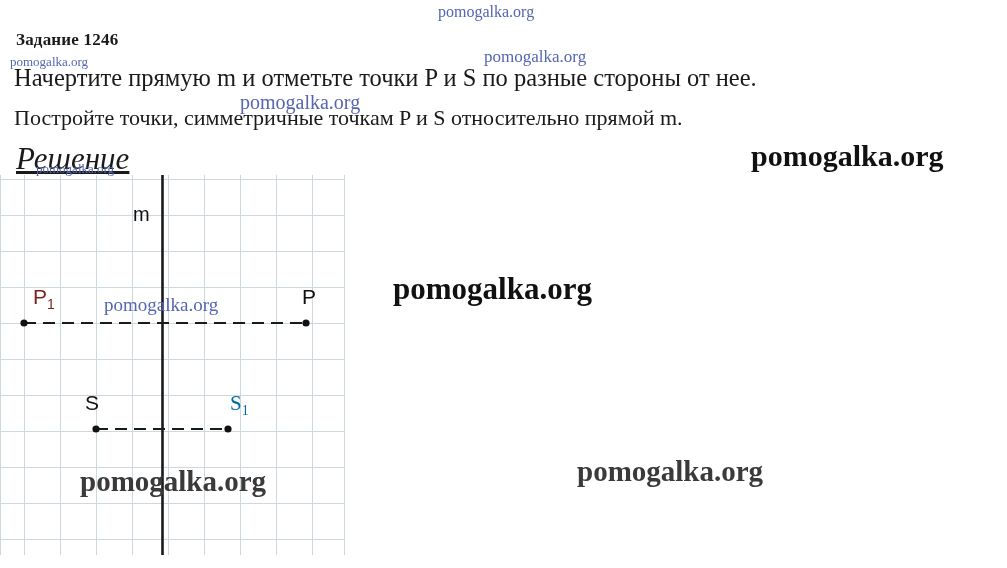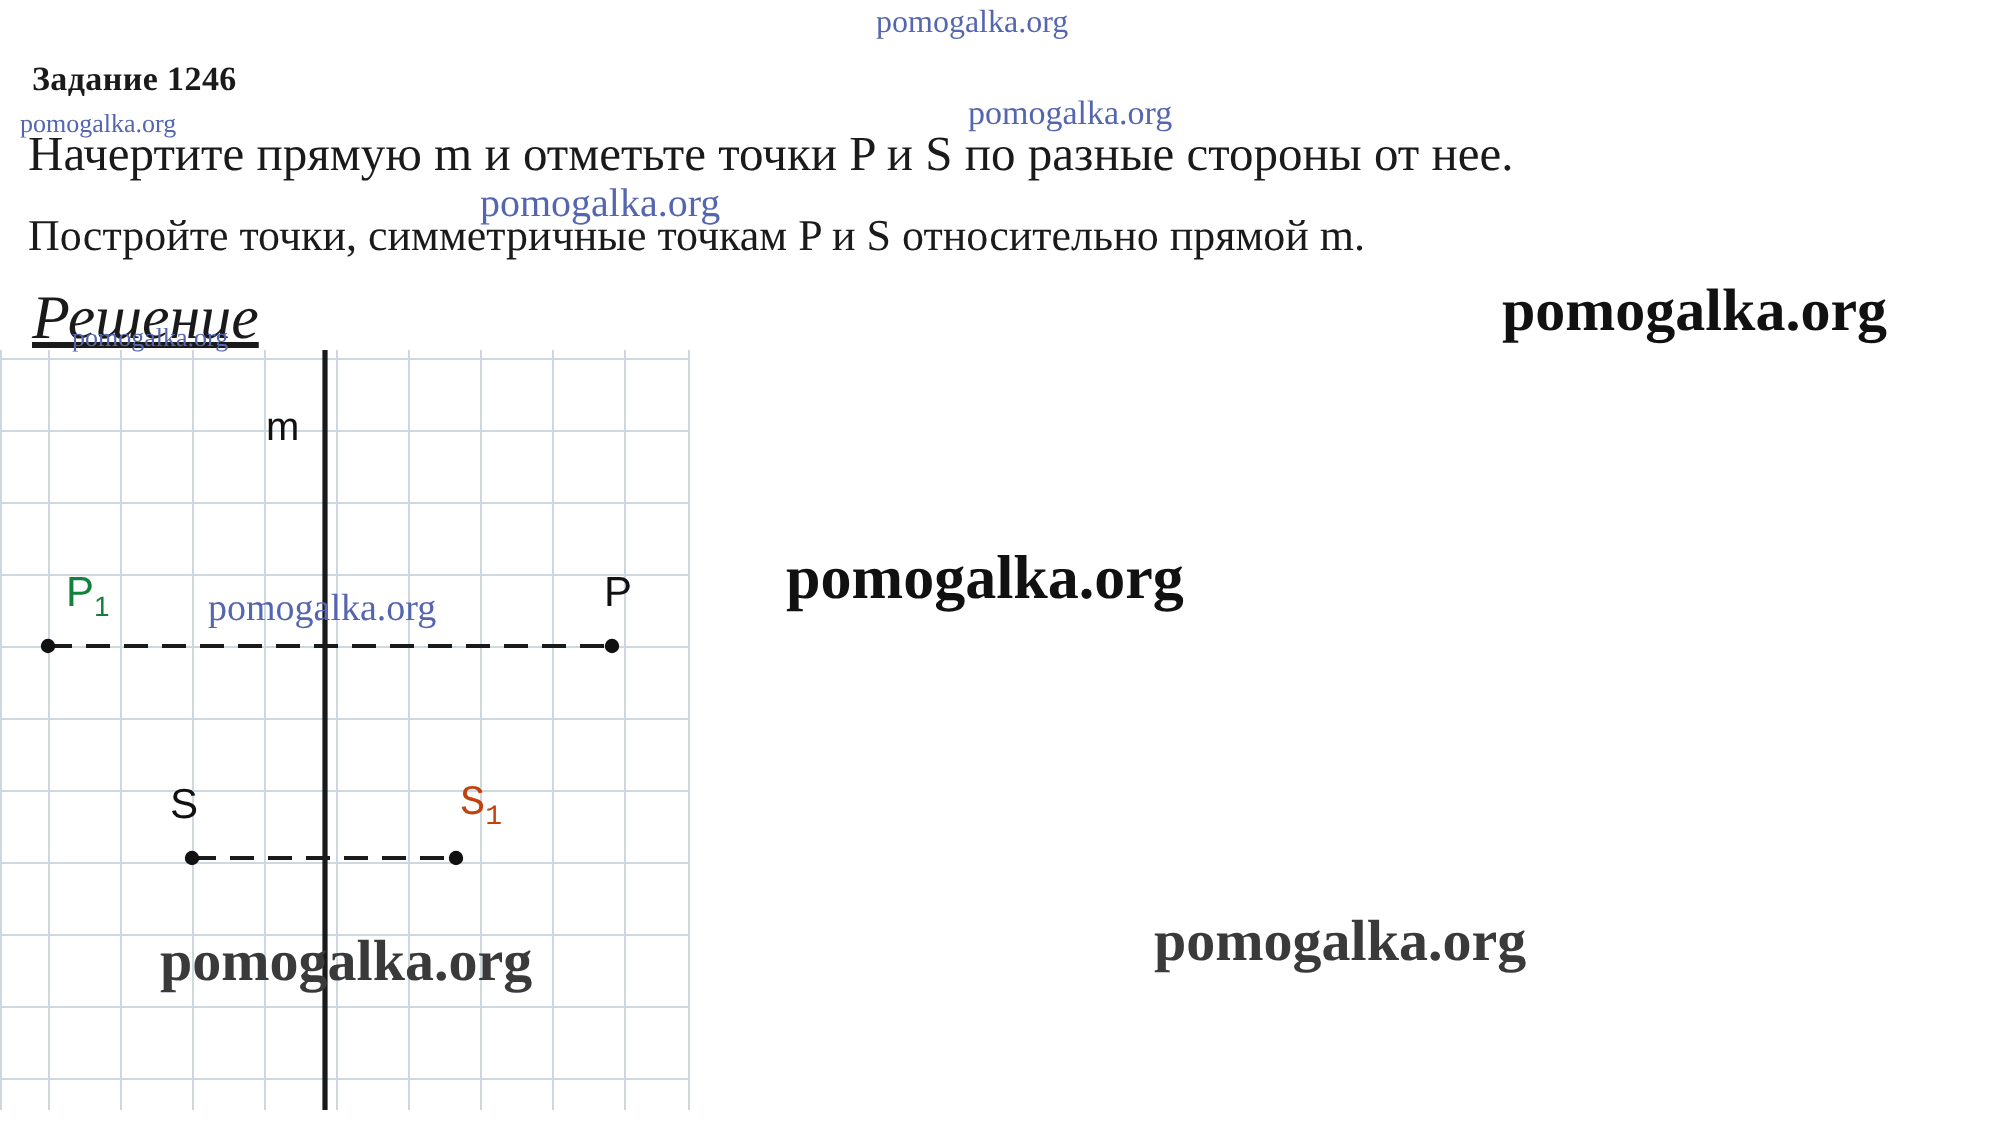--- a/index.html
+++ b/index.html
@@ -128,29 +128,29 @@
       <line x1="96" y1="254" x2="228" y2="254" stroke="#1a1a1a" stroke-width="2" stroke-dasharray="12 7"></line>
 
       <circle cx="24" cy="148" r="3.6" fill="#111111"></circle>
       <circle cx="306" cy="148" r="3.6" fill="#111111"></circle>
       <circle cx="96" cy="254" r="3.6" fill="#111111"></circle>
       <circle cx="228" cy="254" r="3.6" fill="#111111"></circle>
     </svg>
 
     <div style="position:absolute; left:133px; top:28px; font-family:'Liberation Sans',sans-serif; font-size:20px; color:#111;">m</div>
 
-    <div style="position:absolute; left:33px; top:110px; font-family:'Liberation Sans',sans-serif; font-size:21px; color:#15803d;text-align:right;">
+    <div style="position:absolute; left:33px; top:110px; font-family:'Liberation Sans',sans-serif; font-size:21px; color:#7f1d1d;text-align:right;">
       <span>P</span><span style="font-size:14px; position:relative; top:5px;">1</span>
     </div>
 
     <div style="position:absolute; left:302px; top:110px; font-family:'Liberation Sans',sans-serif; font-size:21px; color:#111;">P</div>
 
     <div style="position:absolute; left:85px; top:216px; font-family:'Liberation Sans',sans-serif; font-size:21px; color:#111;">S</div>
 
-    <div style="position:absolute; left:230px; top:216px; font-family:Liberation Mono, monospace; font-size:21px; color:#c2410c;">
+    <div style="position:absolute; left:230px; top:216px; font-family:Liberation Serif, serif; font-size:21px; color:#0369a1;">
       <span>S</span><span style="font-size:14px; position:relative; top:5px;">1</span>
     </div>
   </div>
 
   <div class="wm wm-blue" style="left:438px; top:3px; font-size:16px;">pomogalka.org</div>
   <div class="wm wm-blue" style="left:10px;  top:54px; font-size:13px;">pomogalka.org</div>
   <div class="wm wm-blue" style="left:484px; top:47px; font-size:17px;">pomogalka.org</div>
   <div class="wm wm-blue" style="left:240px; top:91px; font-size:20px;">pomogalka.org</div>
   <div class="wm wm-dark" style="left:751px; top:139px; font-size:30px;">pomogalka.org</div>
   <div class="wm wm-blue" style="left:36px;  top:161px; font-size:13px;">pomogalka.org</div>

